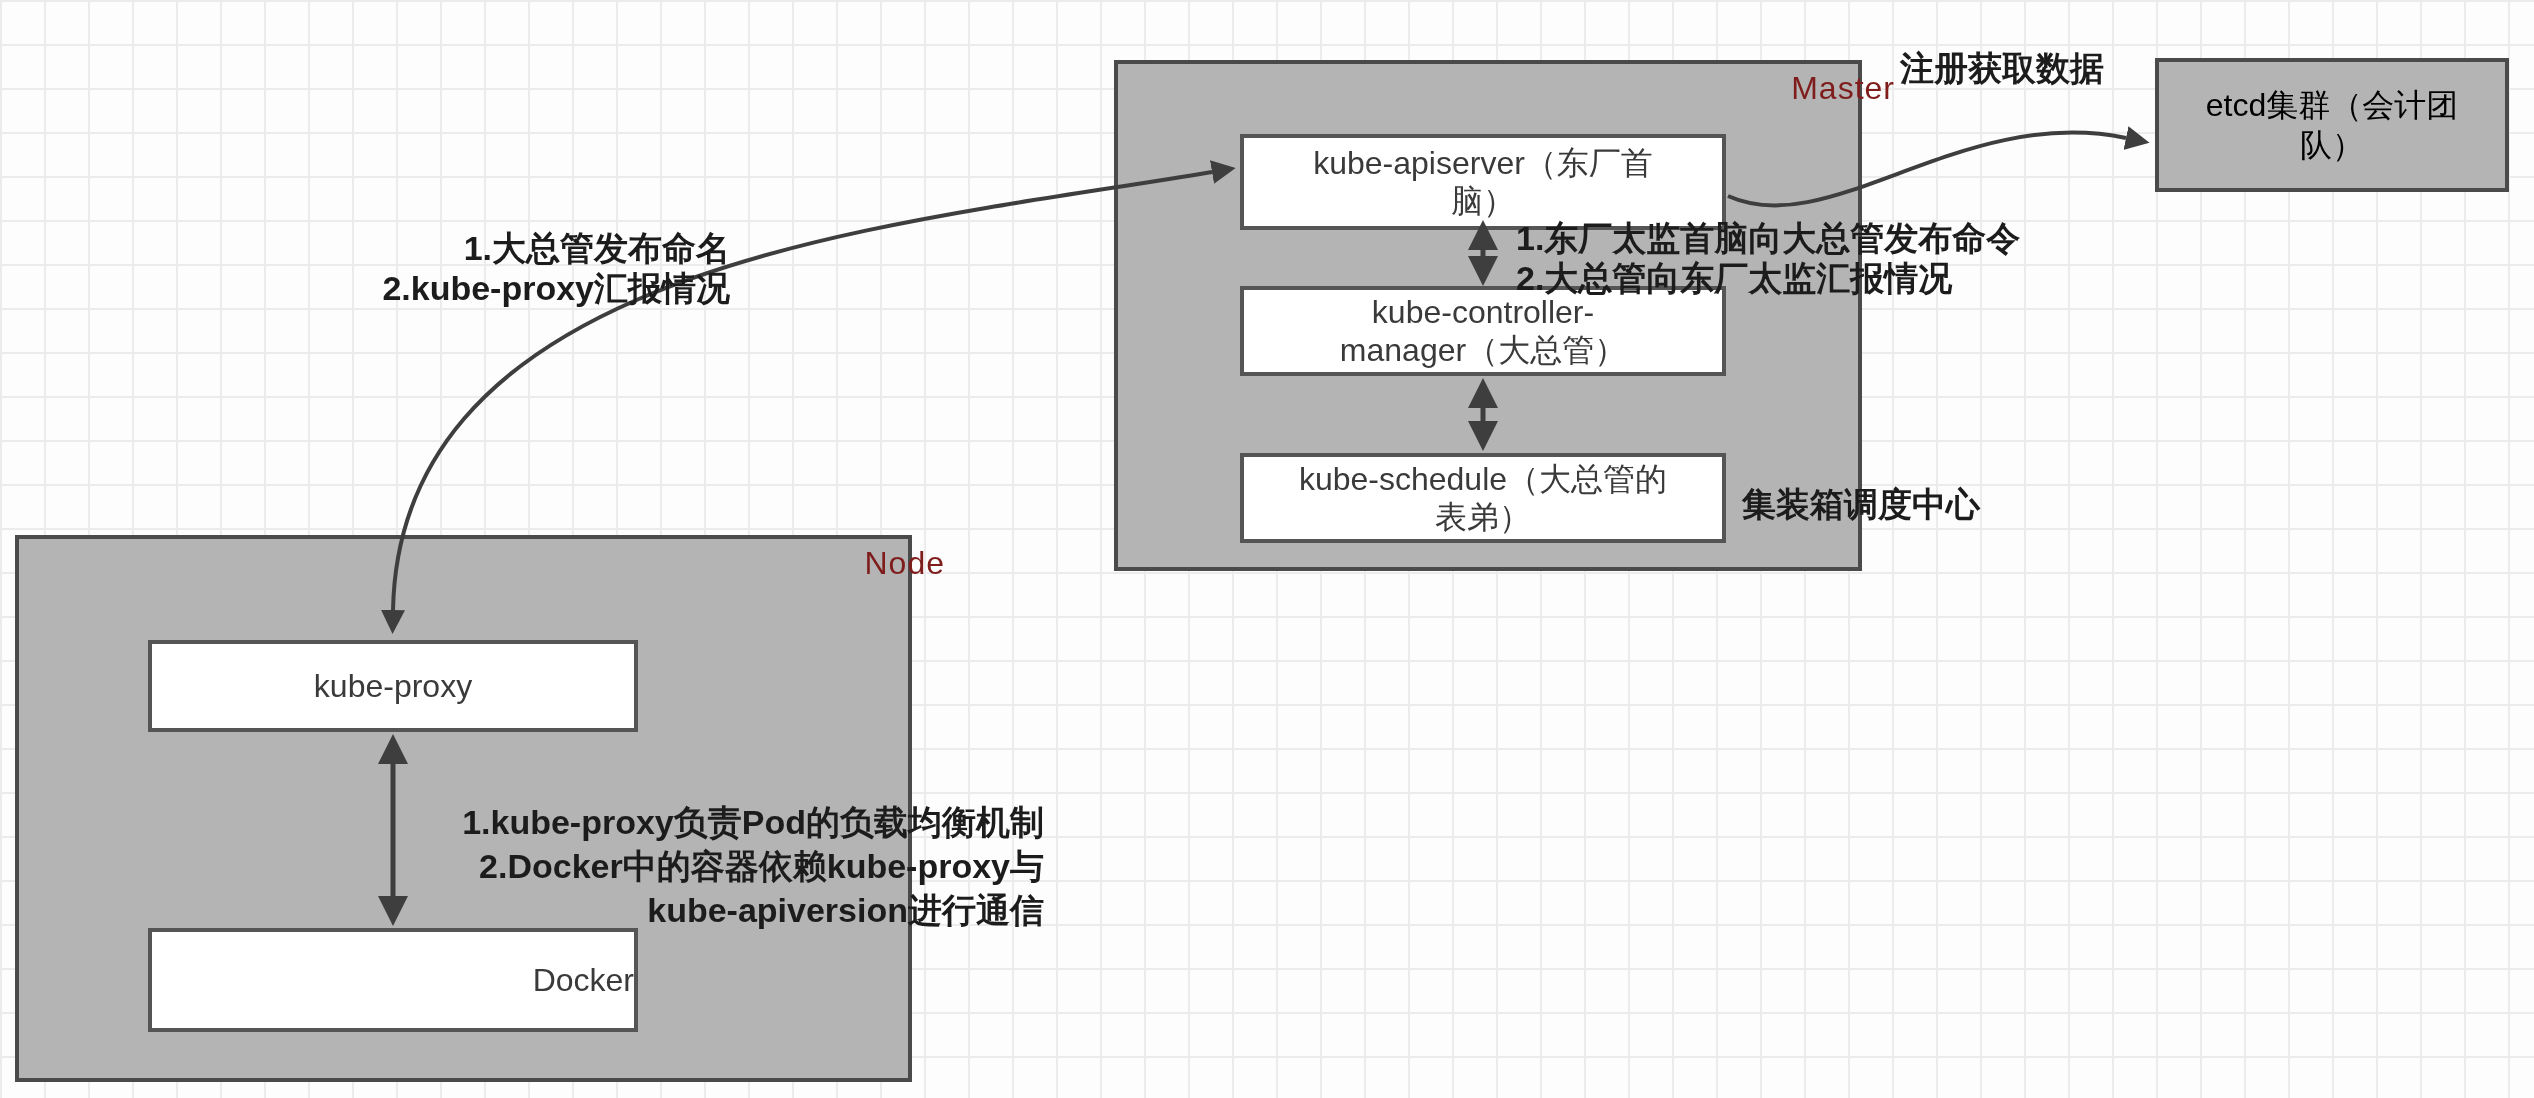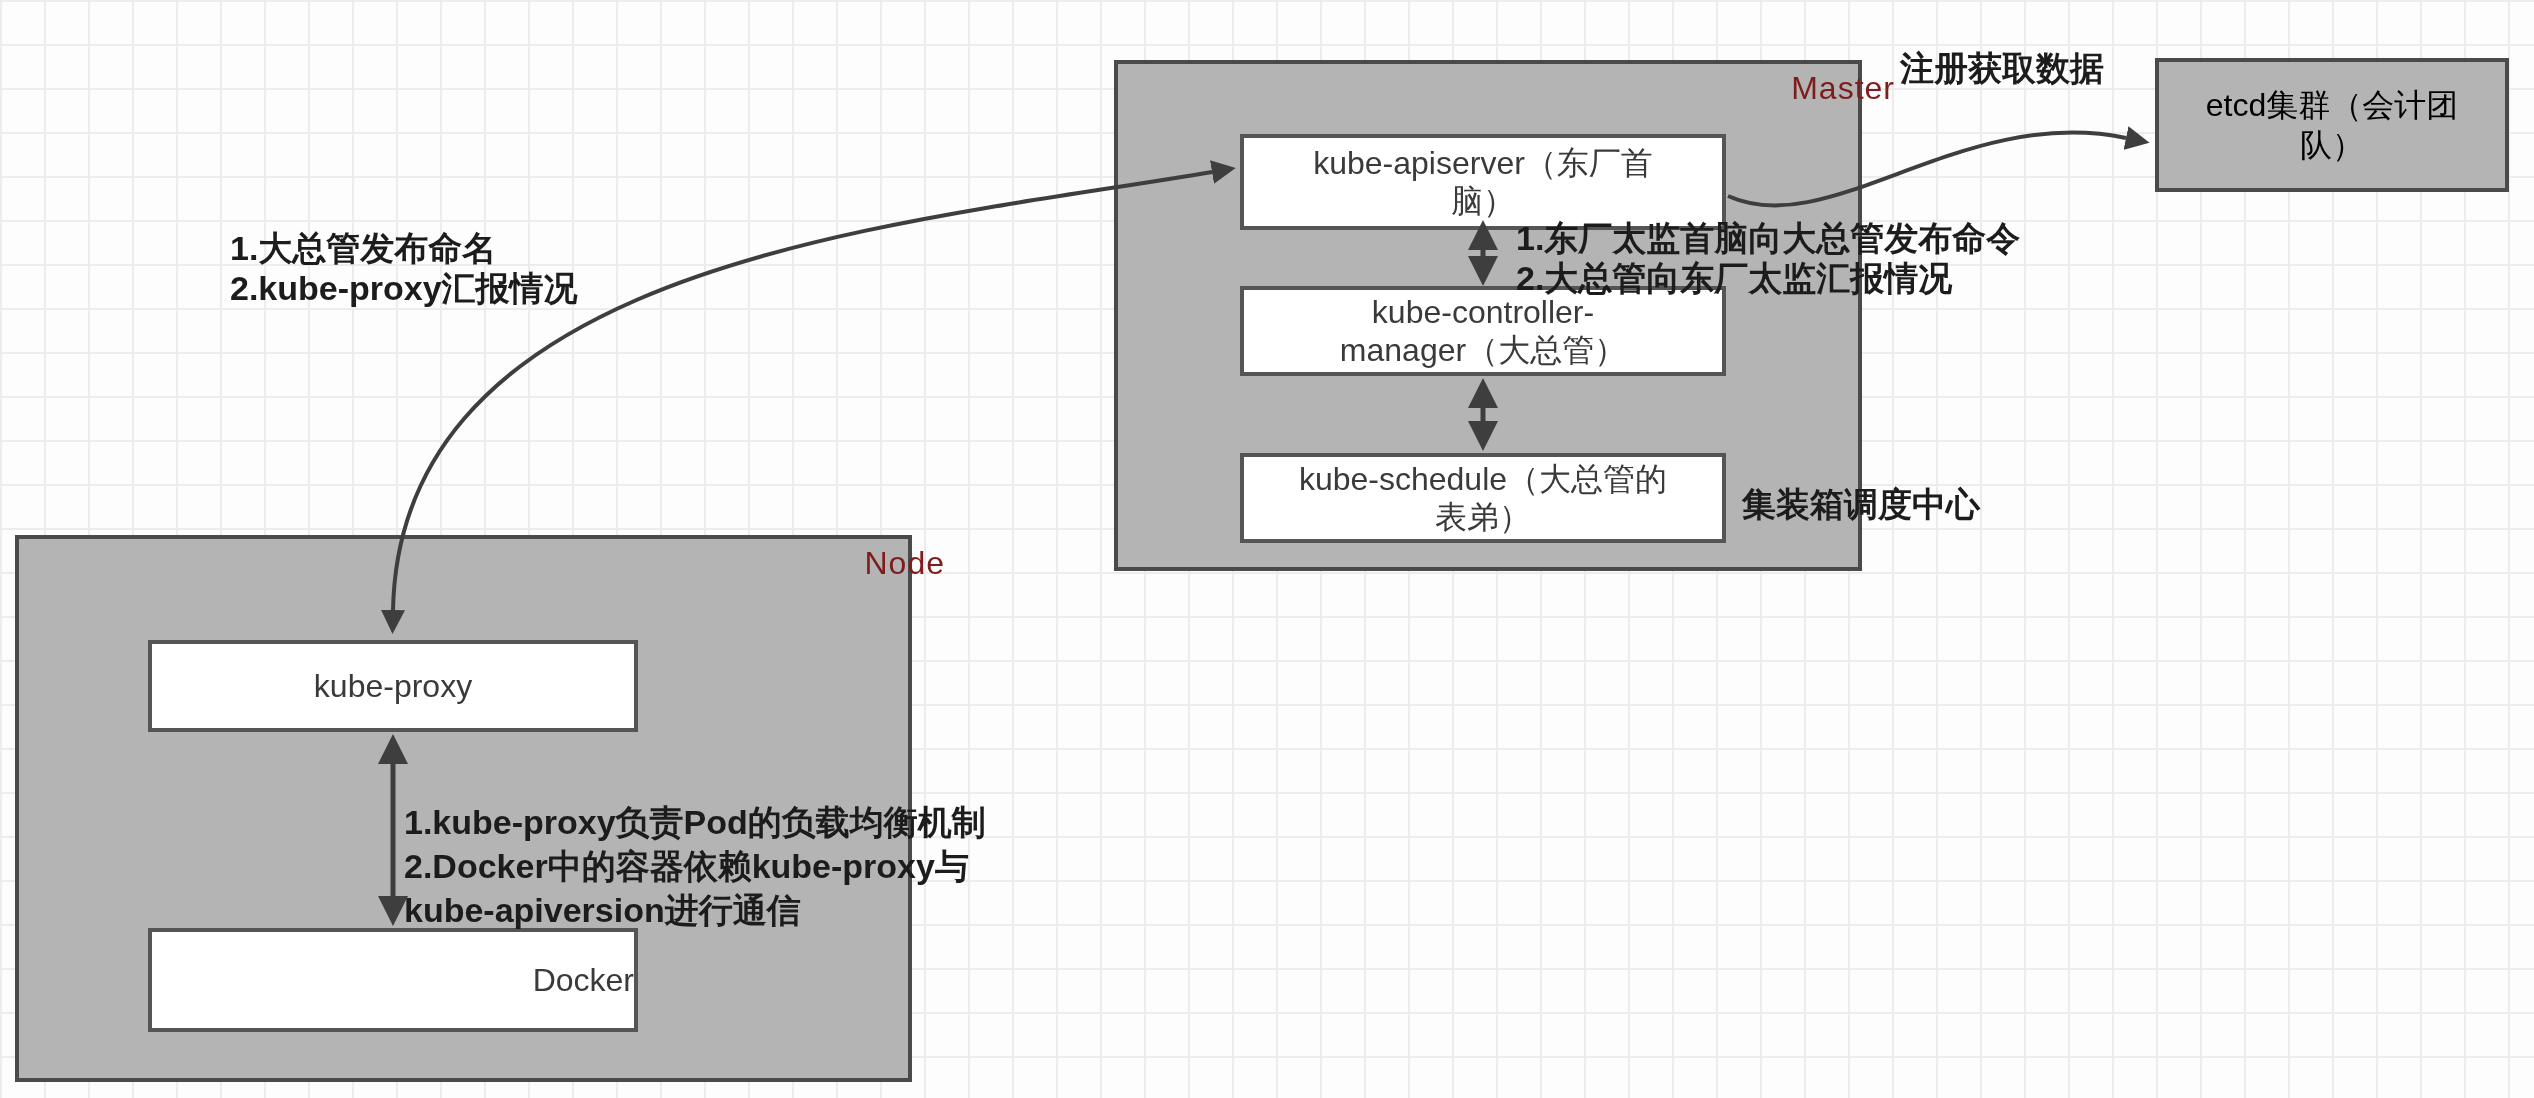--- a/index.html
+++ b/index.html
@@ -29,21 +29,21 @@
   .gbox{
     position:absolute;background:#b4b4b4;border:4px solid #4a4a4a;
     box-sizing:border-box;z-index:2;
     display:flex;flex-direction:column;align-items:center;justify-content:center;
     font-size:32px;line-height:40px;color:#000000;text-align:center;
   }
   .ann{
     position:absolute;z-index:4;font-weight:bold;color:#1c1c1c;
     font-size:34px;line-height:40px;white-space:nowrap;
   }
-  .ann.center{text-align:left;white-space:normal;}
+  .ann.center{text-align:right;white-space:normal;}
   #arrow-layer{position:absolute;left:0;top:0;z-index:3;}
 </style>
 </head>
 <body>
 
 <div id="canvas">
 
   <div class="container" style="left:1114px;top:60px;width:748px;height:511px;">
     <div class="container-title">Master</div>
   </div>

